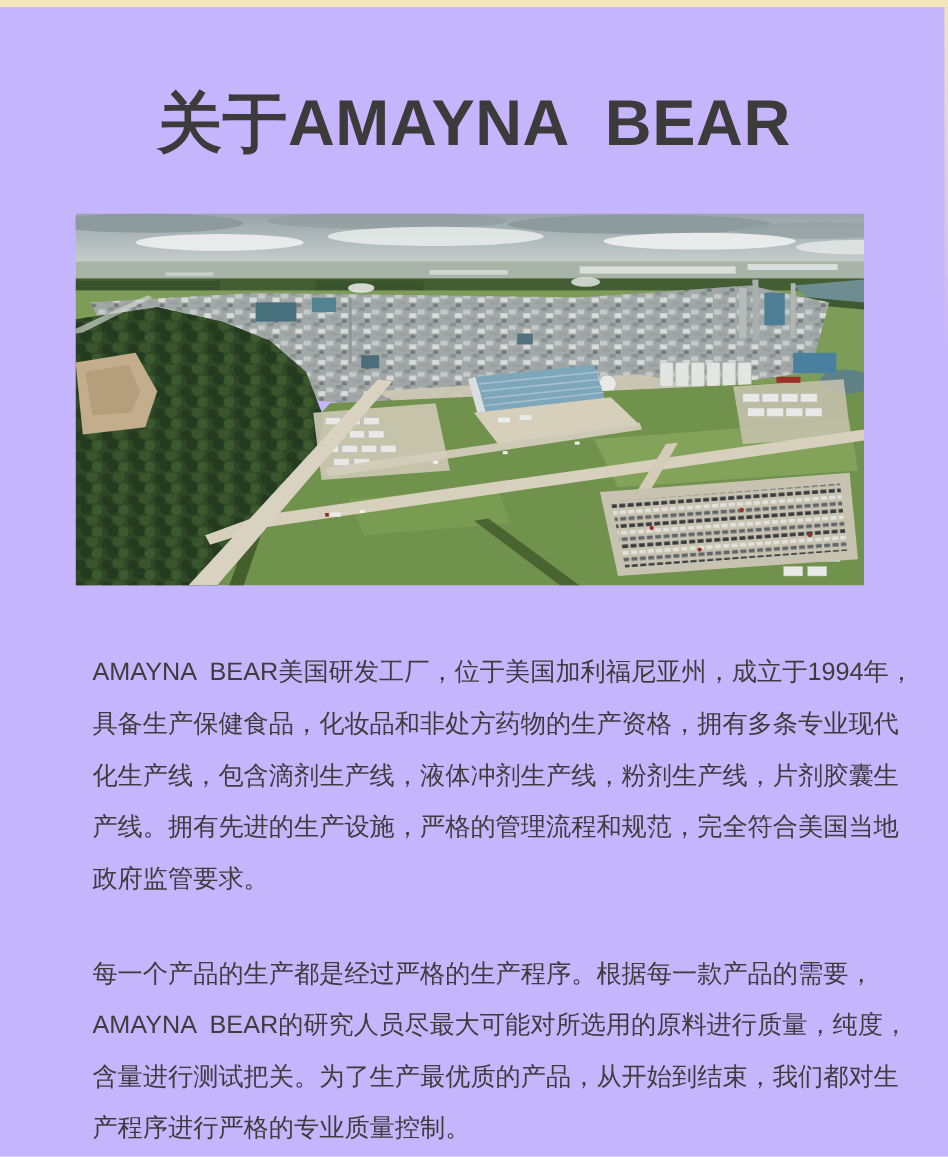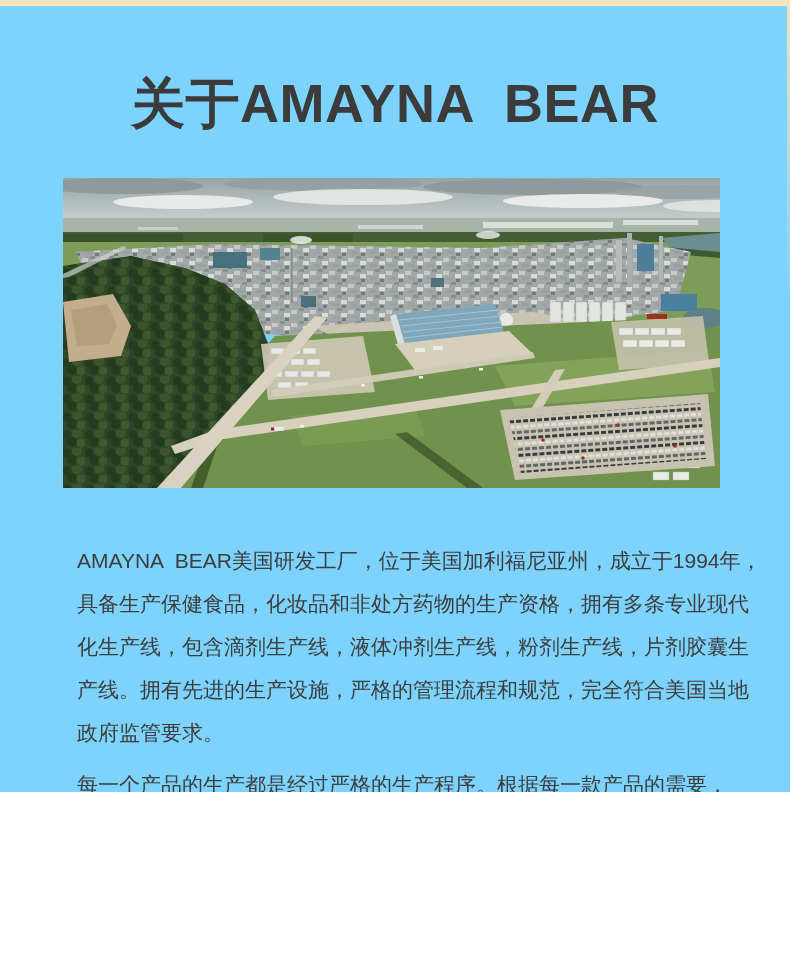--- a/index.html
+++ b/index.html
@@ -1,37 +1,37 @@
 <!DOCTYPE html>
 <html><head>
 <meta charset="utf-8">
 <style>
   html,body { margin:0; padding:0; background:#ffffff; }
   .page {
-    position:relative; width:790px; height:792px; background:#7dd3fc; overflow:hidden;
+    position:relative; width:790px; height:964px; background:#c4b5fd; overflow:hidden;
     font-family:"Liberation Sans","DejaVu Sans",sans-serif;
   }
   .top-strip { position:absolute; top:0; left:0; width:790px; height:6px; background:#f5e5bb; }
   .right-strip {
     position:absolute; top:6px; right:0; width:3px; height:290px;
     background:linear-gradient(to bottom, rgba(245,229,187,.95), rgba(245,229,187,0));
   }
   .page-title {
     position:absolute; top:74px; left:0; width:790px; margin:0; text-align:center;
     font-size:54px; line-height:58px; font-weight:bold; color:#3b3b3b;
     letter-spacing:.5px; white-space:pre;
   }
   .photo { position:absolute; left:63px; top:178px; width:657px; height:310px; }
   .photo svg { display:block; }
   .para {
     position:absolute; left:65px; width:685px; margin:12px;
     font-size:21px; line-height:43px; color:#3d3d3d; white-space:pre-wrap;
   }
   .para-1 { top:527px; }
-  .para-2 { top:751px; }
+  .para-2 { top:778px; }
 </style>
 </head>
 <body>
 
 <div class="page">
   <div class="top-strip"></div>
   <div class="right-strip"></div>
 
   <h1 class="page-title">关于AMAYNA  BEAR</h1>
 

